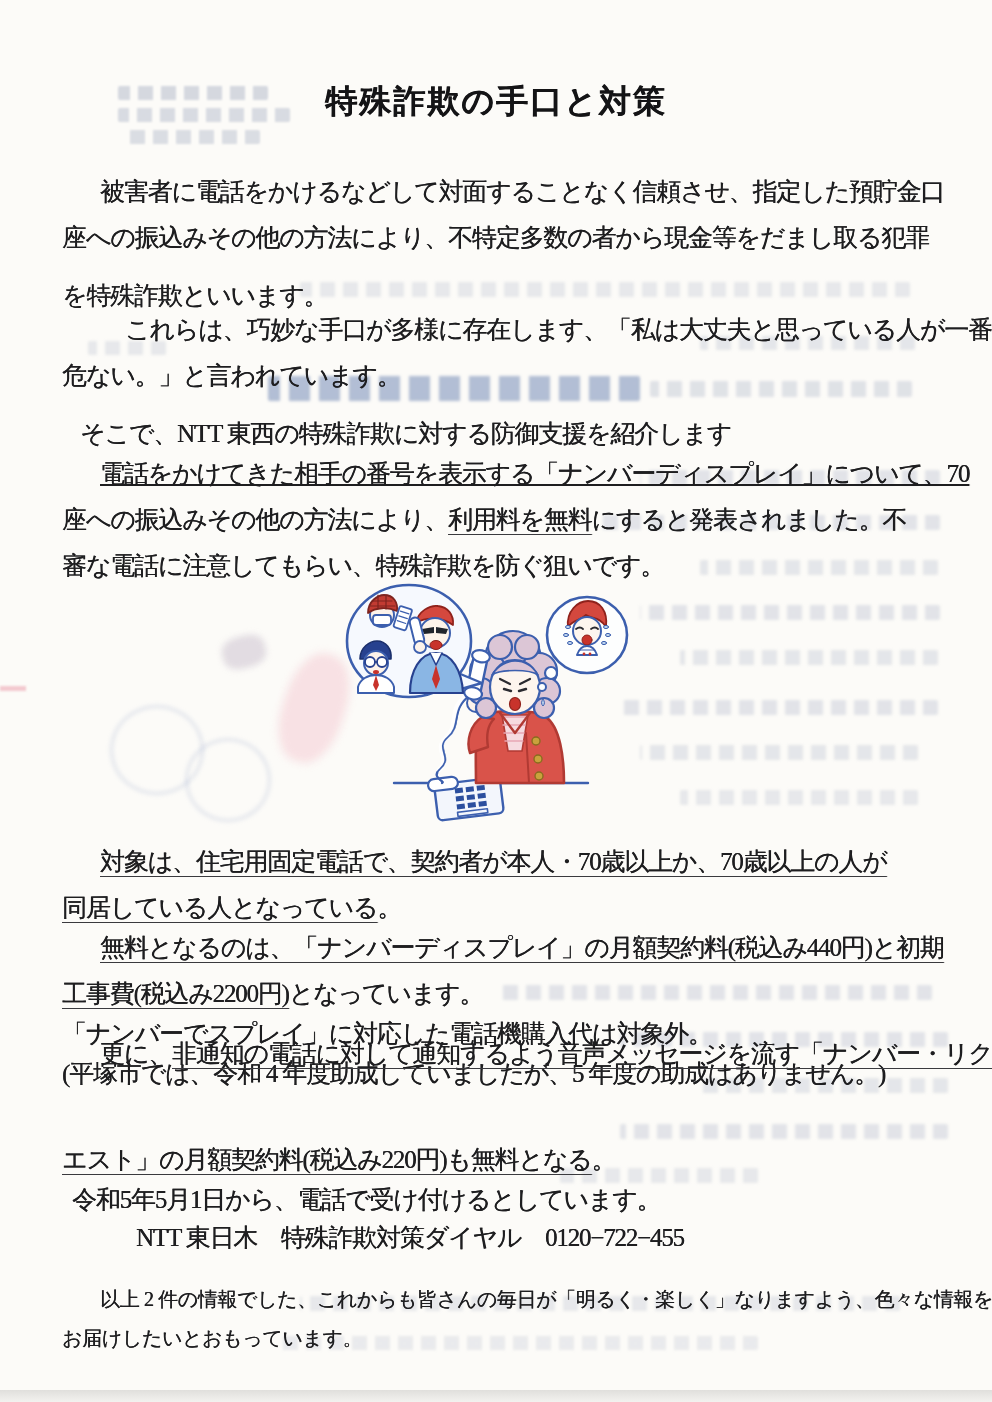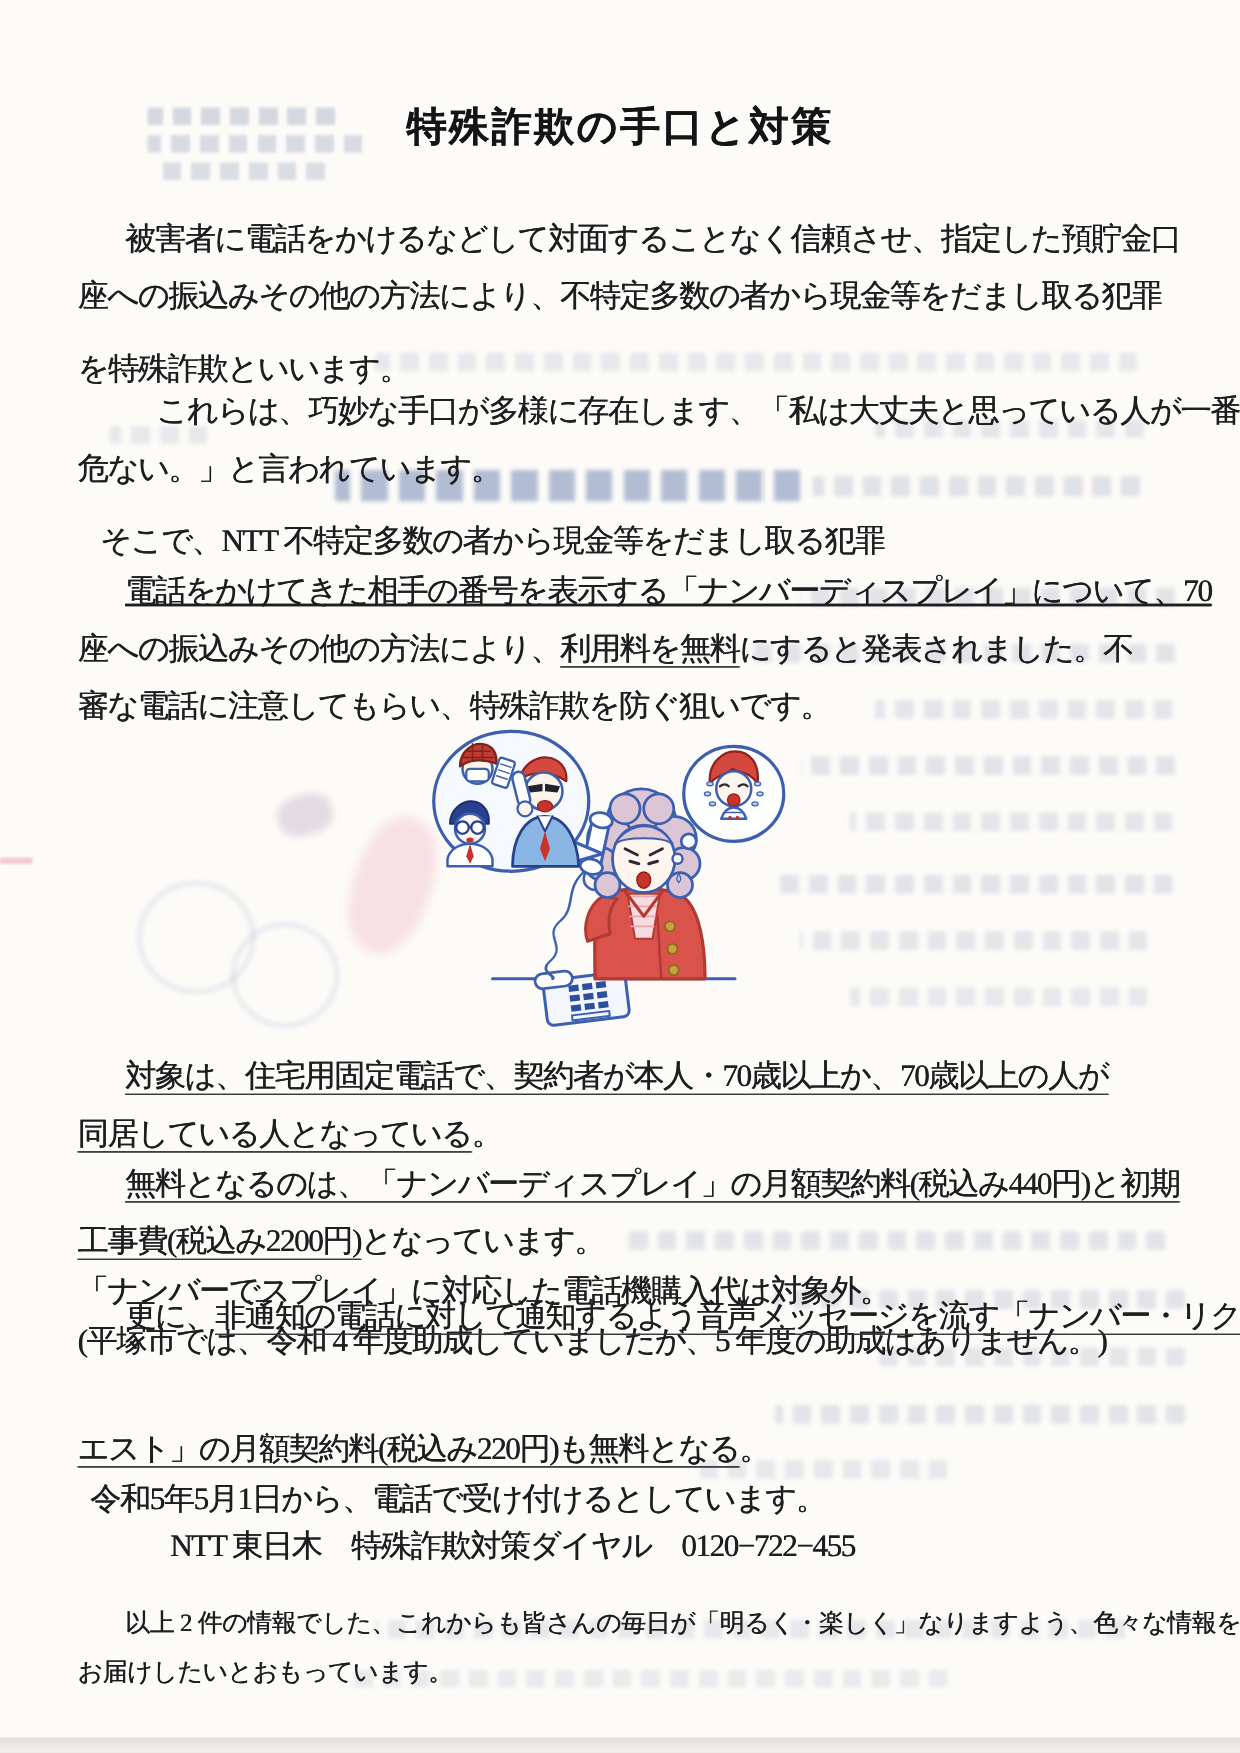--- a/index.html
+++ b/index.html
@@ -87,21 +87,21 @@
   <div class="ghost-wheel" style="left:185px;top:738px;width:80px;height:78px;"></div>
 
   <div class="doc-title">特殊詐欺の手口と対策</div>
 
   <div id="body-host">
       <div class="line" style="top: 176px; left: 100px;"><span>被害者に電話をかけるなどして対面することなく信頼させ、指定した預貯金口</span></div>
       <div class="line" style="top: 222px; left: 62px;"><span>座への振込みその他の方法により、不特定多数の者から現金等をだまし取る犯罪</span></div>
       <div class="line" style="top: 280px; left: 62px;"><span>を特殊詐欺といいます。</span></div>
       <div class="line" style="top: 314px; left: 100px; margin-left: 25px;"><span>これらは、巧妙な手口が多様に存在します、「私は大丈夫と思っている人が一番</span></div>
       <div class="line" style="top: 360px; left: 62px;"><span>危ない。」と言われています。</span></div>
-      <div class="line" style="top: 418px; left: 80px;"><span>そこで、NTT 不特定多数の者から現金等をだまし取る犯罪</span></div>
+      <div class="line" style="top: 418px; left: 80px;"><span>そこで、NTT 東西の特殊詐欺に対する防御支援を紹介します</span></div>
       <div class="line" style="top: 458px; left: 100px; text-decoration: underline;"><span>電話をかけてきた相手の番号を表示する「ナンバーディスプレイ」について、70</span></div>
       <div class="line" style="top: 504px; left: 62px;"><span>座への振込みその他の方法により、</span><span class="u">利用料を無料</span><span>にすると発表されました。不</span></div>
       <div class="line" style="top: 550px; left: 62px;"><span>審な電話に注意してもらい、特殊詐欺を防ぐ狙いです。</span></div>
       <div class="line" style="top: 846px; left: 100px;"><span class="u">対象は、住宅用固定電話で、契約者が本人・70歳以上か、70歳以上の人が</span></div>
       <div class="line" style="top: 892px; left: 62px;"><span class="u">同居している人となっている</span><span>。</span></div>
       <div class="line" style="top: 932px; left: 100px;"><span class="u">無料となるのは、「ナンバーディスプレイ」の月額契約料(税込み440円)と初期</span></div>
       <div class="line" style="top: 978px; left: 62px;"><span class="u">工事費(税込み2200円)</span><span>となっています。</span></div>
       <div class="line" style="top: 1018px; left: 62px;"><span>「ナンバーでスプレイ」に対応した電話機購入代は対象外。</span></div>
       <div class="line" style="top: 1058px; left: 62px;"><span>(平塚市では、令和 4 年度助成していましたが、5 年度の助成はありません。)</span></div>
       <div class="line" style="top: 1038px; left: 100px;"><span>更に、</span><span class="u">非通知の電話に対して通知するよう音声メッセージを流す「ナンバー・リク</span></div>

